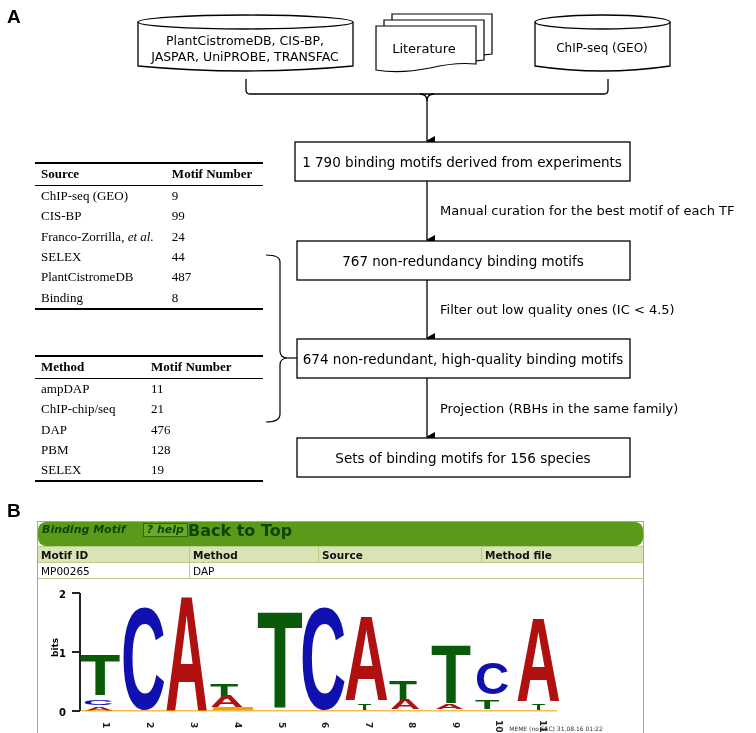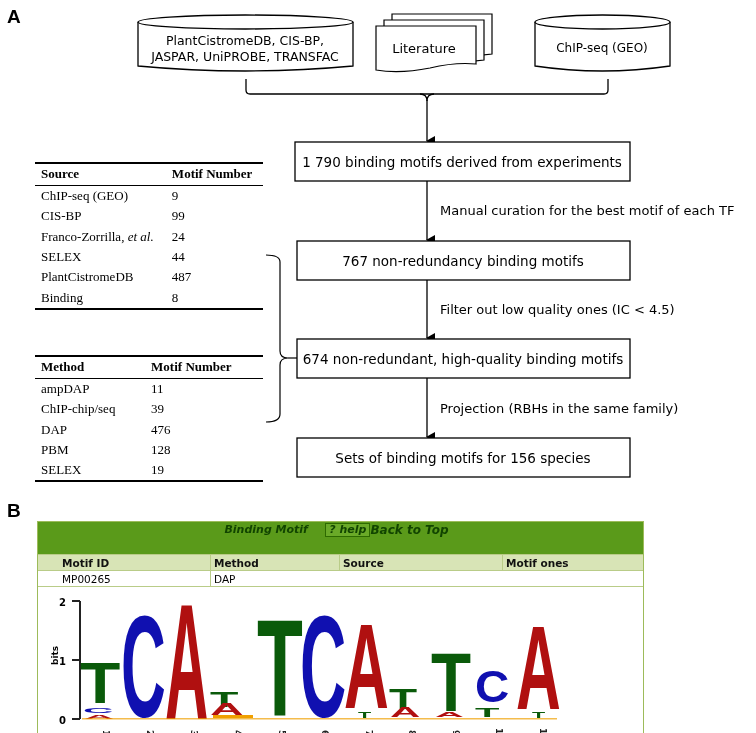--- a/index.html
+++ b/index.html
@@ -8,25 +8,25 @@
   svg.flow { position: absolute; left: 0; top: 0; }
   .flow text { font-family: "DejaVu Sans", sans-serif; }
   .tbl { position: absolute; font-family: "Liberation Serif", serif; font-size: 13px; border-collapse: collapse; }
   .tbl th { font-weight: bold; padding: 2px 6px 3px 6px; border-bottom: 1.5px solid #000; }
   .tbl td { padding: 1px 6px; height: 18.3px; }
   .tbl .num { text-align: left; }
   .tbl th.src { text-align: left; }
   .tbl-wrap { position: absolute; border-top: 2.5px solid #000; border-bottom: 2.5px solid #000; }
   
   .web { position: absolute; left: 37px; top: 521px; width: 605px; border: 1px solid #9dbb5a; font-family: "DejaVu Sans", sans-serif; font-size: 10.5px; background: #fff; }
-  .web-head { height: 16px; background: #5a9a1a; display: flex; align-items: center; justify-content: center; padding: 0 12px 16px 4px; }
+  .web-head { height: 16px; background: #5a9a1a; display: flex; align-items: center; justify-content: flex-start; padding: 0 12px 8px 4px; border-radius: 8px; }
   .web-title { color: #114400; font-weight: bold; font-style: italic; font-size: 11px; }
   .help-btn { display: inline-block; margin-left: 14px; border: 1px solid #2d6a00; padding: 0 3px; color: #114400; font-style: italic; font-weight: bold; font-size: 11px; line-height: 12px; background: #6aaa28; }
-  .back-top { color: #114400; font-weight: bold; font-style: italic; font-size: 12px; }
-  .web-row { display: flex; height: 15px; align-items: center; border-top: 1px solid #b9cc88; padding-left: 21px; }
+  .back-top { color: #114400; font-weight: bold; font-size: 16px; }
+  .web-row { display: flex; height: 15px; align-items: center; border-top: 1px solid #b9cc88; }
   .web-row.hdr { background: #d8e4b6; font-weight: bold; color: #111; }
   .web-row .c { padding-left: 3px; box-sizing: border-box; height: 100%; display: flex; align-items: center; border-right: 1px solid #b9cc88; }
   .web-row .c:last-child { border-right: none; }
   .c1 { width: 152px; } .c2 { width: 129px; } .c3 { width: 163px; } .c4 { flex: 1; }
   .link { color: #1c6b1c; }
   .logo-area { height: 158px; border-top: 1px solid #b9cc88; position: relative; }
   .logo-area svg { position: absolute; left: 0; top: 0; }
 </style>
 </head>
 <body>
@@ -139,21 +139,21 @@
         <th class="num">Motif Number</th>
       </tr>
     </thead>
     <tbody>
       <tr>
           <td>ampDAP</td>
           <td class="num">11</td>
         </tr>
       <tr>
           <td>ChIP-chip/seq</td>
-          <td class="num">39</td>
+          <td class="num">21</td>
         </tr>
       <tr>
           <td>DAP</td>
           <td class="num">476</td>
         </tr>
       <tr>
           <td>PBM</td>
           <td class="num">128</td>
         </tr>
       <tr>
@@ -171,21 +171,21 @@
     <div>
       <span class="web-title">Binding Motif</span>
       <span class="help-btn">? help</span>
     </div>
     <span class="back-top">Back to Top</span>
   </div>
   <div class="web-row hdr">
     <div class="c c1">Motif ID</div>
     <div class="c c2">Method</div>
     <div class="c c3">Source</div>
-    <div class="c c4">Motif ones</div>
+    <div class="c c4">Method file</div>
   </div>
   <div class="web-row">
     <div class="c c1">MP00265</div>
     <div class="c c2">DAP</div>
   </div>
   <div class="logo-area">
     <svg width="605" height="158">
 
       <line x1="42" y1="14" x2="42" y2="132" stroke="#222" stroke-width="2"></line>
       <line x1="34" y1="14" x2="42" y2="14" stroke="#222" stroke-width="2"></line>

